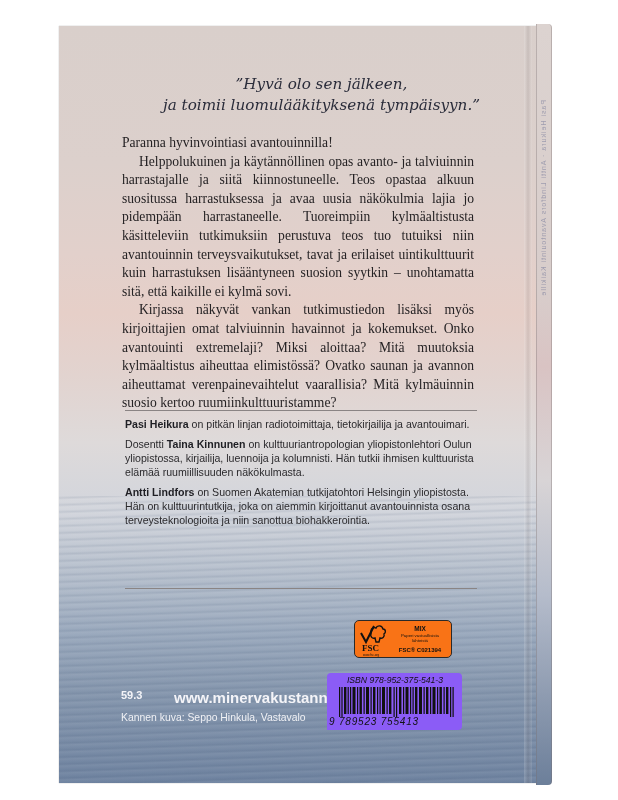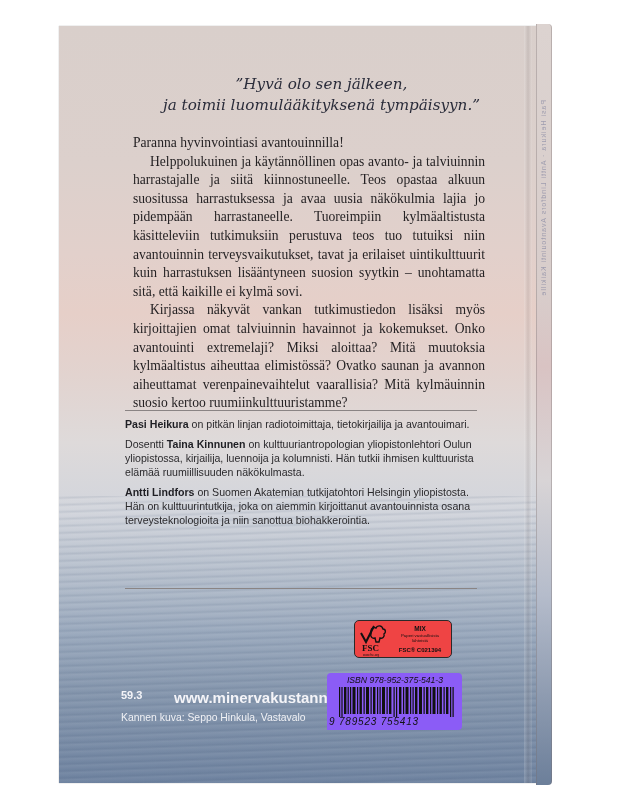--- a/index.html
+++ b/index.html
@@ -102,21 +102,21 @@
       text-align: center;
       font-family: "DejaVu Serif", serif;
       font-style: italic;
       font-size: 15.2px;
       line-height: 21px;
       color: #2a2c3a;
     }
     .quote div { white-space: nowrap; padding-left: 48px; }
     .blurb {
       position: absolute;
-      left: 133px;
+      left: 122px;
       top: 134px;
       width: 352px;
       font-family: "Liberation Serif", serif;
       font-size: 13.6px;
       line-height: 18.6px;
       color: #252224;
       text-align: justify;
       hyphens: manual;
     }
     .blurb p {
@@ -195,21 +195,21 @@
       line-height: 12.5px;
       color: #f0f1f5;
       white-space: nowrap;
     }
     .fsc {
       position: absolute;
       left: 354px;
       top: 620px;
       width: 98px;
       height: 38px;
-      background: #ef4444;
+      background: #f97316;
       border: 1.2px solid #2a2a2a;
       border-radius: 5px;
       box-sizing: border-box;
     }
     .fsc-icon {
       position: absolute;
       left: 4px;
       top: 2px;
       width: 28px;
       height: 34px;

